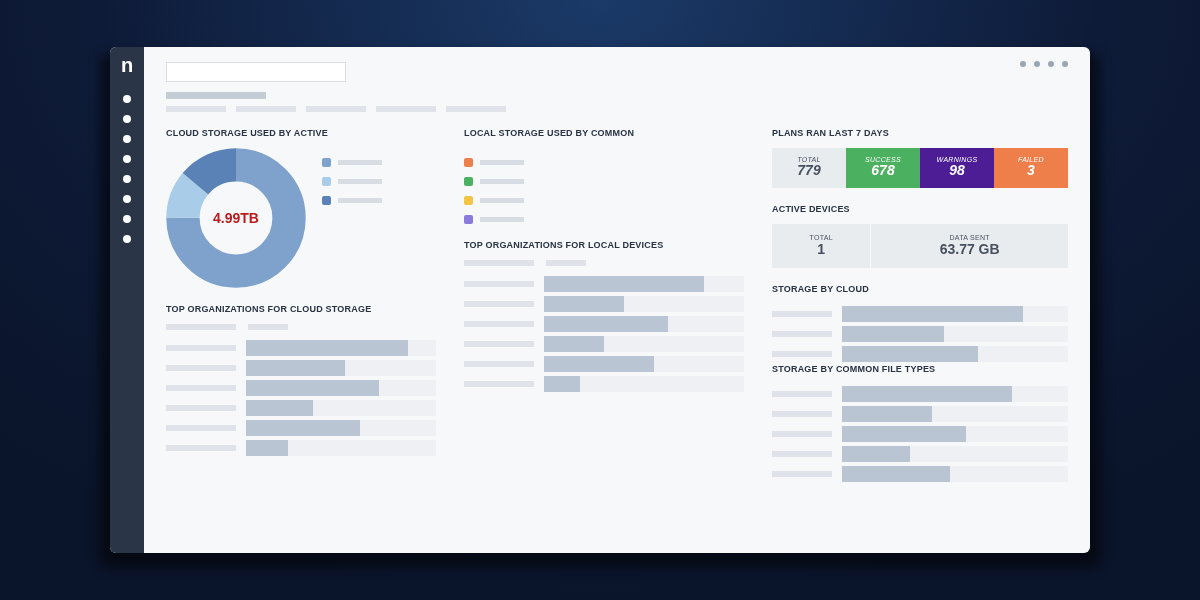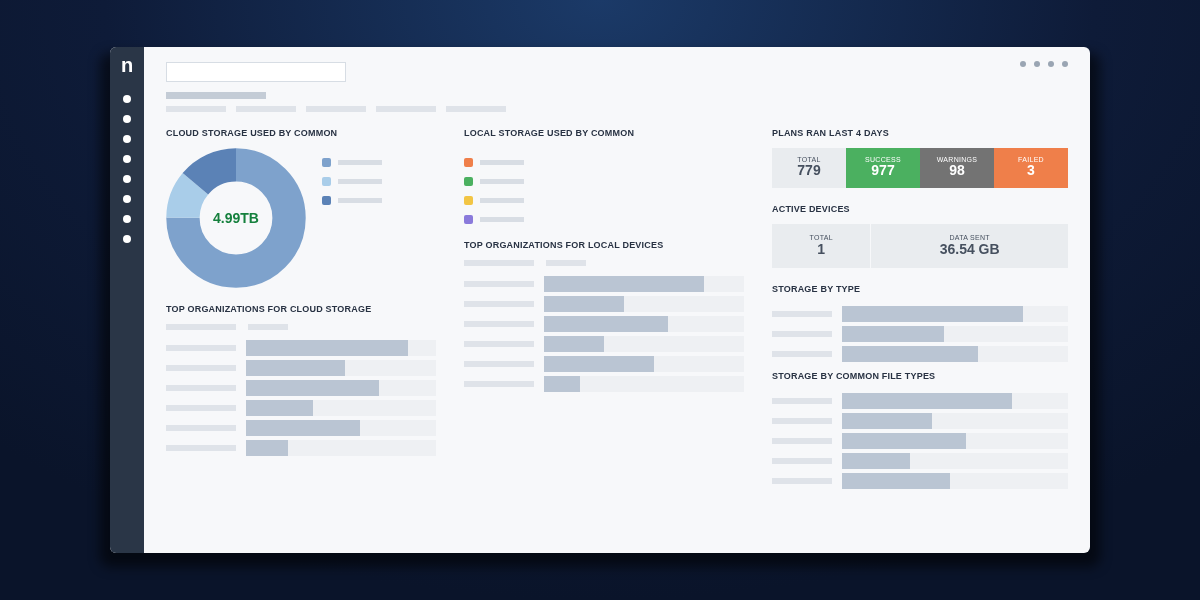--- a/index.html
+++ b/index.html
@@ -43,50 +43,50 @@
   .col-right{ flex: 1; }
   .sec-title {
     font-size: 9px; font-weight: 700; letter-spacing: 0.2px; color: #283243;
     margin-bottom: 10px;
   }
   .donut-wrap { display: flex; align-items: flex-start; gap: 16px; }
   .donut-box { position: relative; width: 140px; height: 140px; }
   .donut-box svg { width: 140px; height: 140px; display: block; }
   .donut-center {
     position: absolute; inset: 0; display: flex; align-items: center; justify-content: center;
-    font-size: 14px; font-weight: 600; color: #15803d;
+    font-size: 14px; font-weight: 600; color: #b91c1c;
   }
   .legend { display: flex; flex-direction: column; gap: 10px; margin-top: 10px; }
   .legend-row { display: flex; align-items: center; gap: 7px; }
   .swatch { width: 9px; height: 9px; border-radius: 2px; }
   .legend-text { width: 44px; height: 5px; background: #d8dde4; }
   .table { margin-top: 6px; }
   .tbl-head { display: flex; gap: 12px; margin-bottom: 8px; }
   .th { height: 6px; background: #dfe3e9; }
   .tbl-row { display: flex; align-items: center; gap: 10px; height: 20px; }
   .cell-text { height: 6px; background: #dfe3e9; }
   .bar-cell { flex: 1; background: #eef0f3; height: 16px; position: relative; }
   .bar-fill { position: absolute; top: 0; left: 0; bottom: 0; background: #bac5d3; }
   .plans-row { display: flex; height: 40px; overflow: hidden; }
-  .plan-cell { flex: 1; display: flex; flex-direction: column; align-items: center; justify-content: center; }
+  .plan-cell { flex: 1; display: flex; flex-direction: column; align-items: center; justify-content: center; font-style: italic; }
   .plan-cell .lab { font-size: 7px; letter-spacing: 0.3px; }
   .plan-cell .val { font-size: 14px; font-weight: 600; line-height: 1.1; }
   .plan-total { background: #e9ecef; color: #46505f; }
   .plan-success { background: #4bb060; color: #fff; }
-  .plan-warn { background: #737373; color: #fff; }
+  .plan-warn { background: #4c1d95; color: #fff; }
   .plan-fail { background: #ef7f4a; color: #fff; }
   .active-row { display: flex; height: 44px; margin-top: 8px; gap: 1px; }
   .active-cell {
     background: #e9ecef; display: flex; flex-direction: column;
     align-items: center; justify-content: center; color: #46505f;
   }
   .active-cell .lab { font-size: 7px; letter-spacing: 0.3px; }
   .active-cell .val { font-size: 14px; font-weight: 600; }
   .mt { margin-top: 16px; }
-  .mt-sm { margin-top: 7px; }
+  .mt-sm { margin-top: 0; }
 </style>
 </head>
 <body>
 
 <div class="app-wrap">
   <div class="shadow"></div>
   <div class="app">
 
     <div class="sidebar">
       <div class="logo">n</div>
@@ -119,21 +119,21 @@
             <div class="crumb-b" style="width: 60px;"></div>
             <div class="crumb-b" style="width: 60px;"></div>
             <div class="crumb-b" style="width: 60px;"></div>
             <div class="crumb-b" style="width: 60px;"></div>
           </div>
       </div>
 
       <div class="cols">
 
         <div class="col-left">
-          <div class="sec-title">CLOUD STORAGE USED BY COMMON</div>
+          <div class="sec-title">CLOUD STORAGE USED BY ACTIVE</div>
           <div class="donut-wrap">
             <div class="donut-box">
               <svg viewBox="0 0 42 42" id="donut-cloud">
                   <circle cx="21" cy="21" r="15.9155" fill="none" stroke="#7ea2cc" stroke-width="10" stroke-dasharray="75.00002681731253 25.000008939104177" stroke-dashoffset="0" transform="rotate(-90 21 21)"></circle>
                   <circle cx="21" cy="21" r="15.9155" fill="none" stroke="#a9cde9" stroke-width="10" stroke-dasharray="11.000003933205837 89.00003182321088" stroke-dashoffset="-75.00002681731253" transform="rotate(-90 21 21)"></circle>
                   <circle cx="21" cy="21" r="15.9155" fill="none" stroke="#5b82b6" stroke-width="10" stroke-dasharray="14.000005005898341 86.00003075051836" stroke-dashoffset="-86.00003075051836" transform="rotate(-90 21 21)"></circle>
                   <circle cx="21" cy="21" r="10.5" fill="#f7f8fa"></circle>
                 </svg>
               <div class="donut-center">4.99TB</div>
             </div>
@@ -264,53 +264,53 @@
                   <div class="cell-text" style="width: 70px;"></div>
                   <div class="bar-cell">
                     <div class="bar-fill" style="width: 18%;"></div>
                   </div>
                 </div>
               </div>
           </div>
         </div>
 
         <div class="col-right">
-          <div class="sec-title">PLANS RAN LAST 4 DAYS</div>
+          <div class="sec-title">PLANS RAN LAST 7 DAYS</div>
           <div class="plans-row">
             <div class="plan-cell plan-total">
               <div class="lab">TOTAL</div>
               <div class="val">779</div>
             </div>
             <div class="plan-cell plan-success">
               <div class="lab">SUCCESS</div>
-              <div class="val">977</div>
+              <div class="val">678</div>
             </div>
             <div class="plan-cell plan-warn">
               <div class="lab">WARNINGS</div>
               <div class="val">98</div>
             </div>
             <div class="plan-cell plan-fail">
               <div class="lab">FAILED</div>
               <div class="val">3</div>
             </div>
           </div>
 
           <div class="sec-title mt">ACTIVE DEVICES</div>
           <div class="active-row">
             <div class="active-cell" style="flex:1">
               <div class="lab">TOTAL</div>
               <div class="val">1</div>
             </div>
             <div class="active-cell" style="flex:2">
               <div class="lab">DATA SENT</div>
-              <div class="val">36.54 GB</div>
-            </div>
-          </div>
-
-          <div class="sec-title mt">STORAGE BY TYPE</div>
+              <div class="val">63.77 GB</div>
+            </div>
+          </div>
+
+          <div class="sec-title mt">STORAGE BY CLOUD</div>
           <div id="tbl-type">
               <div class="tbl-row">
                 <div class="cell-text" style="width: 60px;"></div>
                 <div class="bar-cell">
                   <div class="bar-fill" style="width: 80%;"></div>
                 </div>
               </div>
               <div class="tbl-row">
                 <div class="cell-text" style="width: 60px;"></div>
                 <div class="bar-cell">

